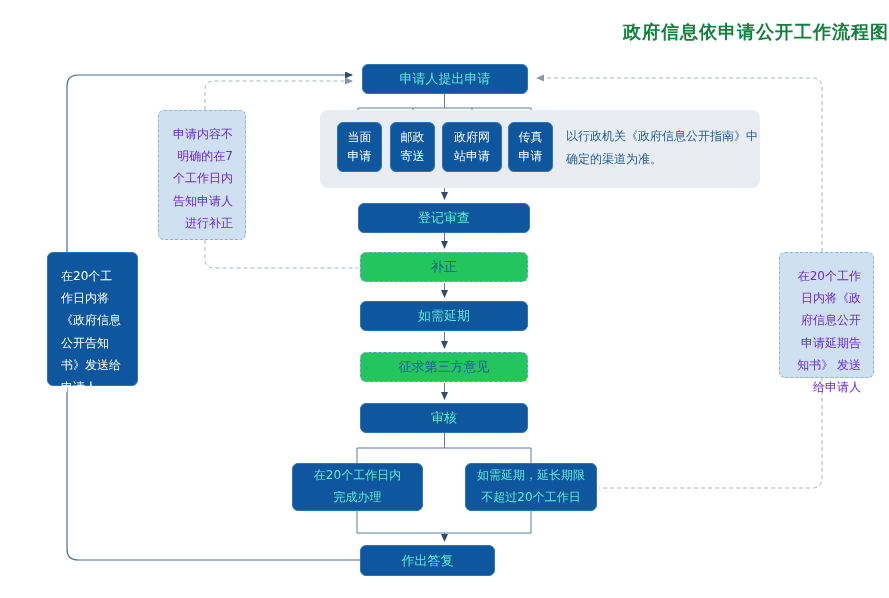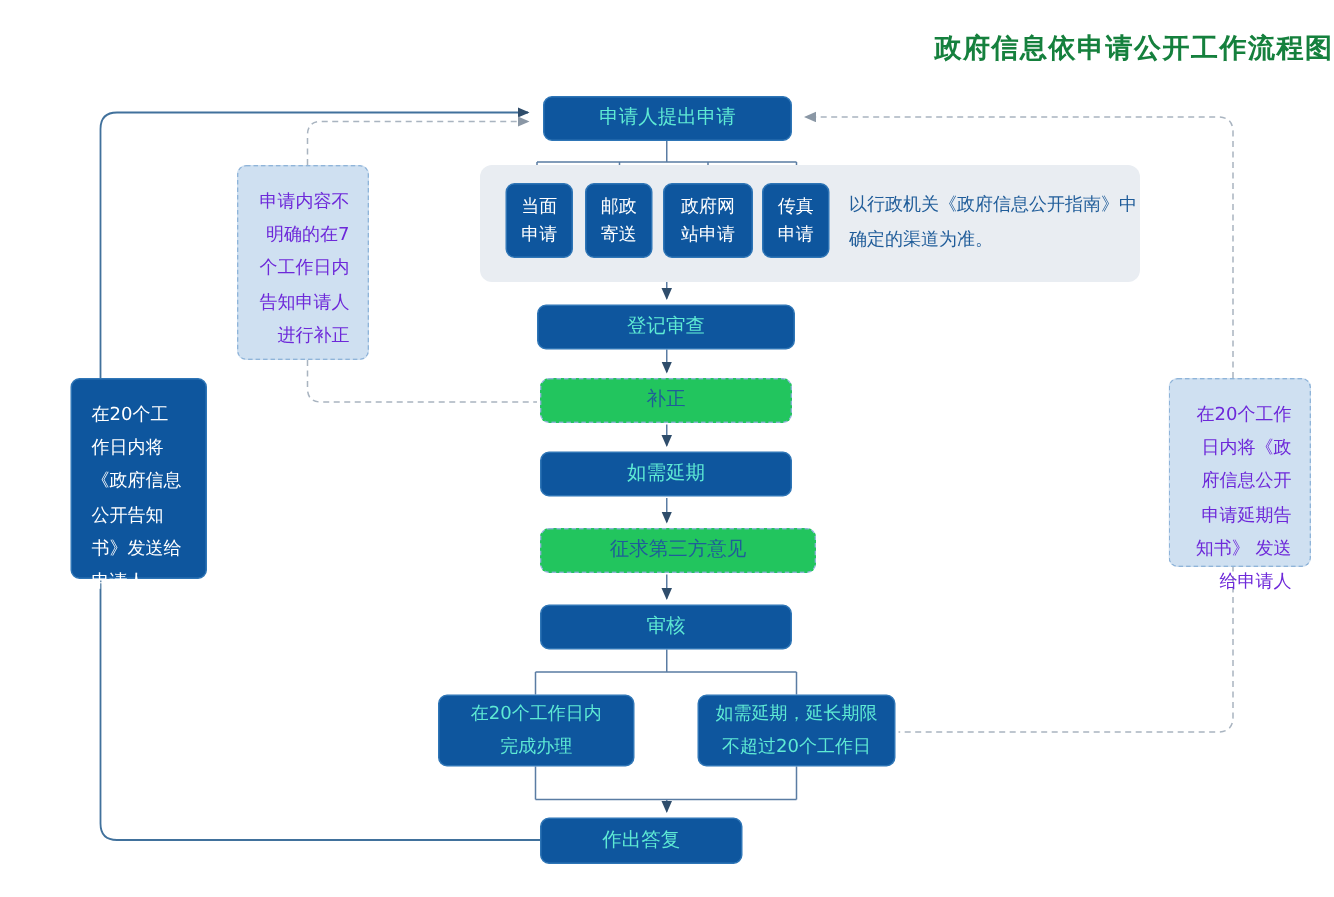--- a/index.html
+++ b/index.html
@@ -106,21 +106,21 @@
 申请</div>
 
 <div class="abs note-text" style="left:566px;top:125px;width:192px;">以行政机关《政府信息公开指南》中确定的渠道为准。</div>
 
 <div class="abs box-dark" style="left:358px;top:203px;width:172px;height:30px;">登记审查</div>
 
 <div class="abs box-dashed" style="left:360px;top:252px;width:168px;height:30px;">补正</div>
 
 <div class="abs box-dark" style="left:360px;top:301px;width:168px;height:30px;">如需延期</div>
 
-<div class="abs box-dashed" style="left:360px;top:352px;width:184px;height:30px;">征求第三方意见</div>
+<div class="abs box-dashed" style="left:360px;top:352px;width:168px;height:30px;">征求第三方意见</div>
 
 <div class="abs box-dark" style="left:360px;top:403px;width:168px;height:30px;">审核</div>
 
 <div class="abs box-dark small-font" style="left:292px;top:463px;width:131px;height:48px;line-height:1.8;">在20个工作日内
 完成办理</div>
 <div class="abs box-dark small-font" style="left:465px;top:463px;width:132px;height:48px;line-height:1.8;">如需延期，延长期限
 不超过20个工作日</div>
 
 <div class="abs box-dark" style="left:360px;top:545px;width:135px;height:31px;">作出答复</div>
 

